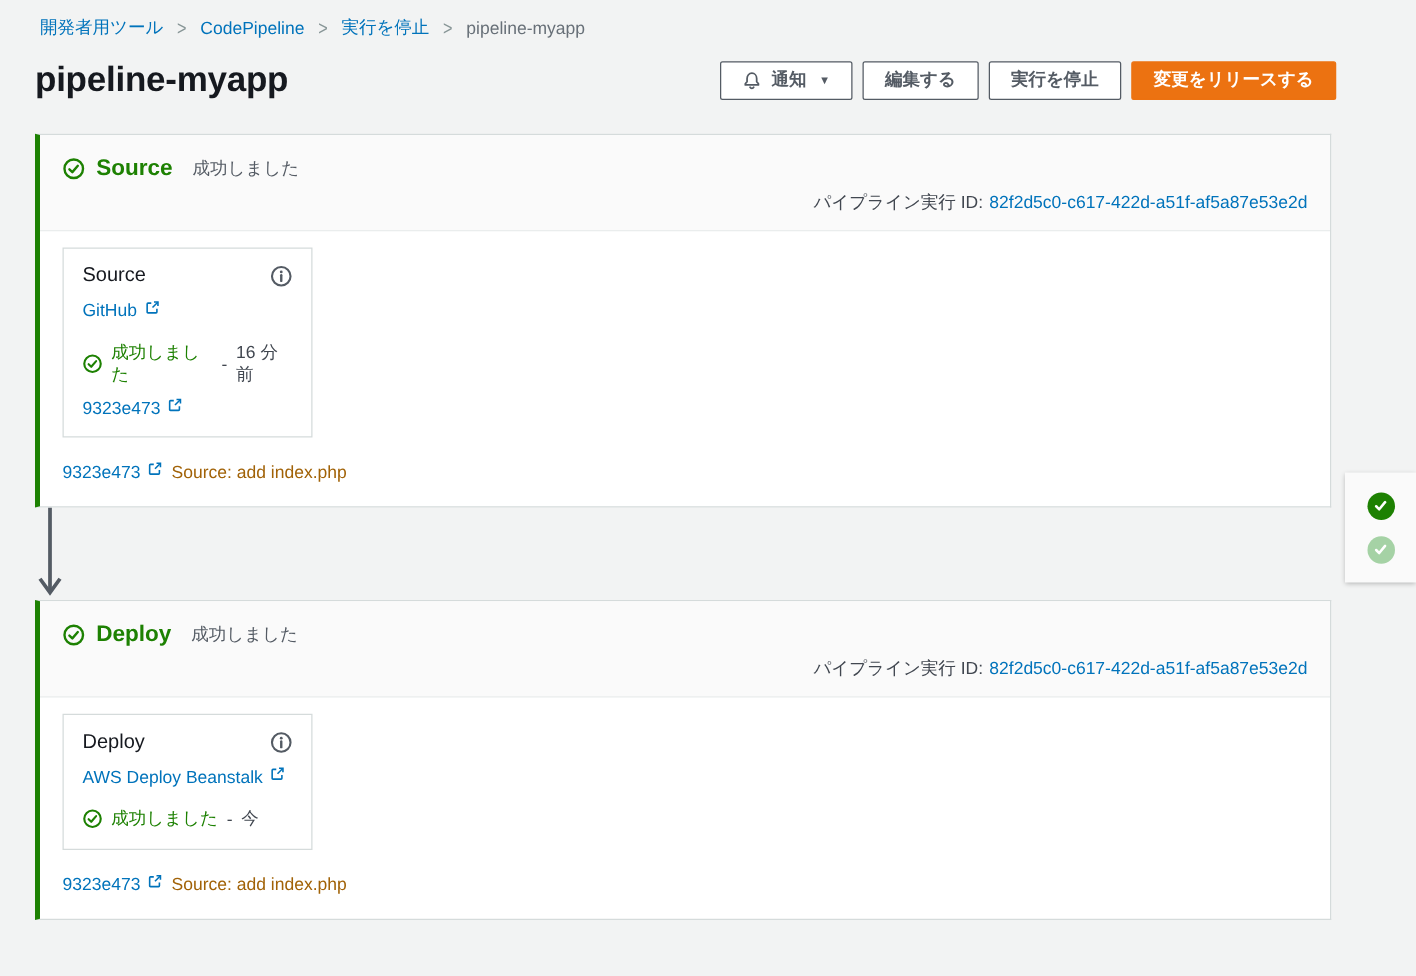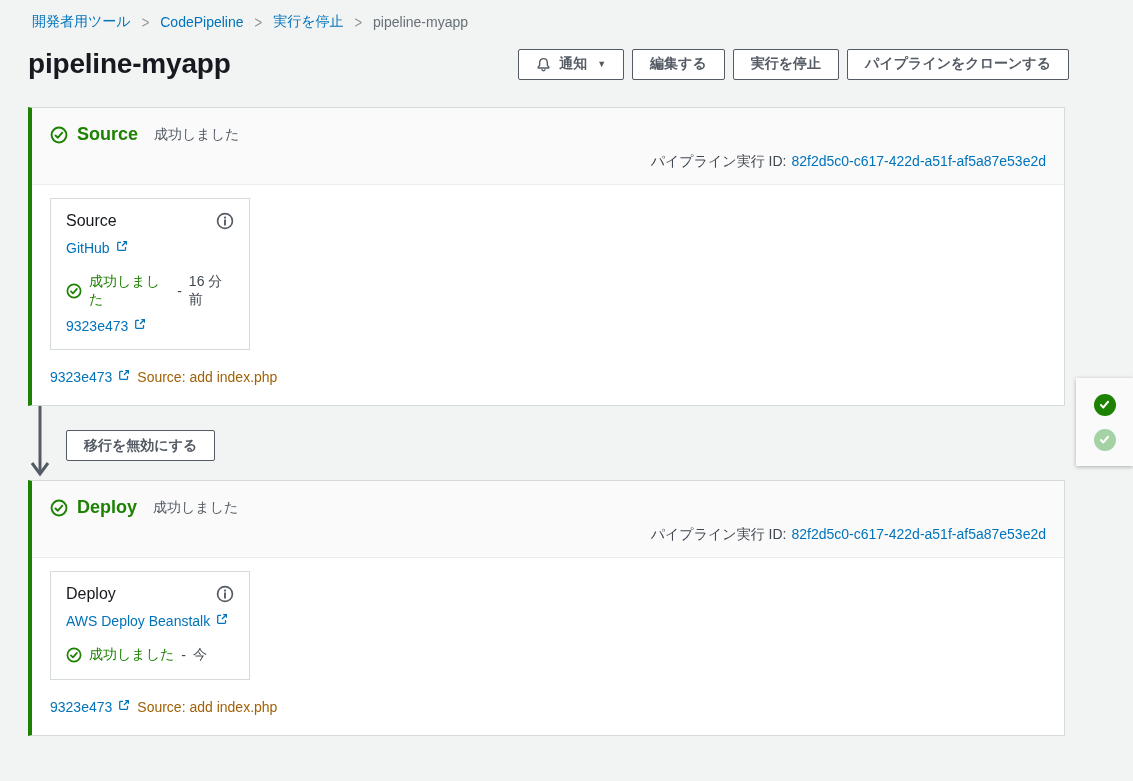--- a/index.html
+++ b/index.html
@@ -98,21 +98,21 @@
         <svg viewBox="0 0 16 16" width="15" height="15">
             <path d="M8 1.7c-2.4 0-4.1 1.9-4.1 4.4v2.8L2.4 10.7v1h11.2v-1L12.1 8.9V6.1c0-2.5-1.7-4.4-4.1-4.4z" fill="none" stroke="currentColor" stroke-width="1.5" stroke-linejoin="round"></path>
             <path d="M6.4 13.6c.3.7.9 1.1 1.6 1.1s1.3-.4 1.6-1.1" fill="none" stroke="currentColor" stroke-width="1.5" stroke-linecap="round"></path>
           </svg>
       </span>
       <span>通知</span>
       <span class="caret">▼</span>
     </button>
     <button class="btn">編集する</button>
     <button class="btn">実行を停止</button>
-    <button class="btn">パイプラインをクローンする</button>
+    <button class="btn btn-primary">変更をリリースする</button>
   </div>
 </div>
 
 <div class="content">
 
   <section class="stage-card">
     <div class="stage-header">
       <div class="stage-title-row">
         <span class="ic-success" style="display:flex;">
           <svg viewBox="0 0 16 16" width="18" height="18">
@@ -191,21 +191,20 @@
     </div>
   </section>
 
   <div class="transition">
     <span class="transition-arrow">
       <svg width="22" height="72" viewBox="0 0 22 72">
           <line x1="11" y1="0" x2="11" y2="66" stroke="#545b64" stroke-width="3"></line>
           <path d="M3 57 L11 68 L19 57" fill="none" stroke="#545b64" stroke-width="3"></path>
         </svg>
     </span>
-    <button class="btn transition-btn">移行を無効にする</button>
   </div>
 
   <section class="stage-card">
     <div class="stage-header">
       <div class="stage-title-row">
         <span class="ic-success" style="display:flex;">
           <svg viewBox="0 0 16 16" width="18" height="18">
               <circle cx="8" cy="8" r="6.6" fill="none" stroke="currentColor" stroke-width="1.7"></circle>
               <path d="M4.9 8.4l2.1 2 3.9-4.5" fill="none" stroke="currentColor" stroke-width="1.7" stroke-linecap="round" stroke-linejoin="round"></path>
             </svg>

